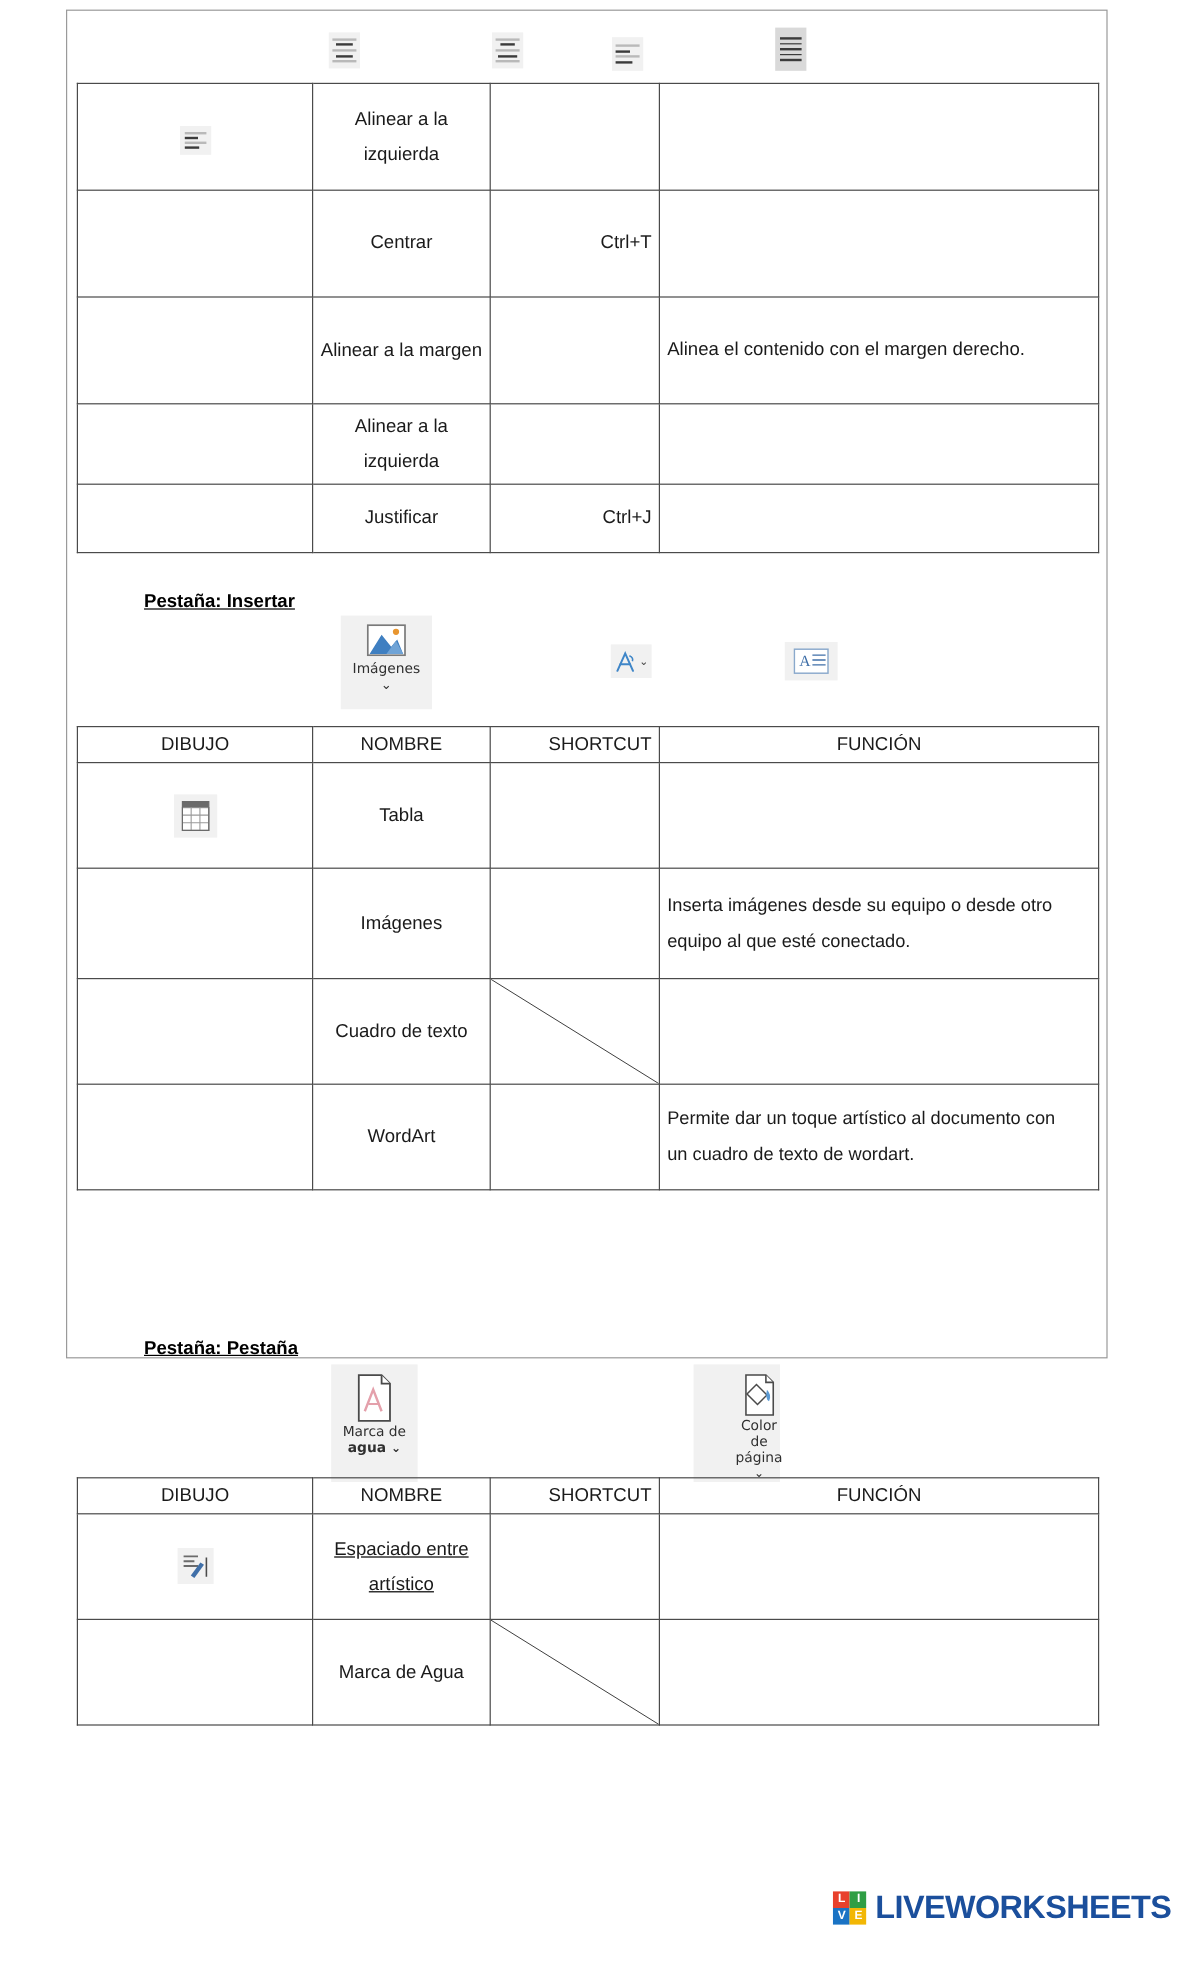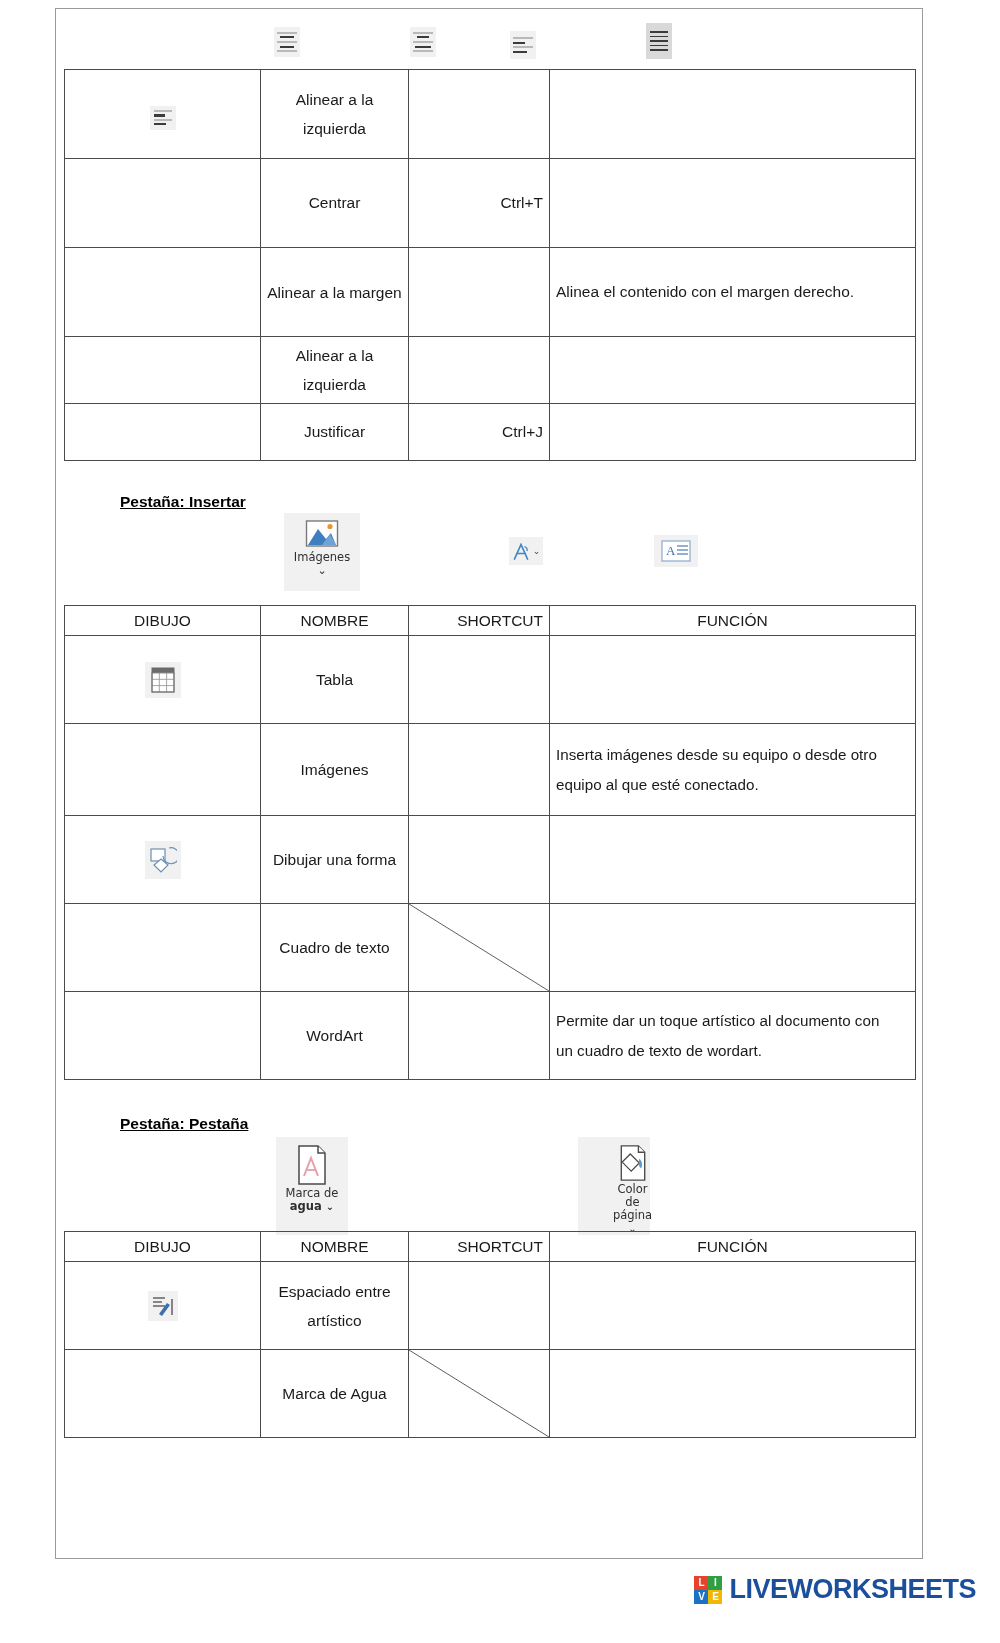--- a/index.html
+++ b/index.html
@@ -5,21 +5,21 @@
 <style>
   html,body{margin:0;padding:0;background:#ffffff;}
   body{
     width:1000px; height:1643px; position:relative;
     font-family:"Liberation Sans", sans-serif;
     color:#000;
     -webkit-font-smoothing:antialiased;
   }
   .page{
     position:absolute; left:55px; top:8px;
-    width:868px; height:1551px;
+    width:868px; height:1124px;
     border:1px solid #9a9a9a;
     background:#fff;
     box-sizing:border-box;
   }
   .inner{position:relative; width:100%; height:100%;}
 
   
   .chip{
     background:#f1f1f1;
     display:flex; flex-direction:column;
@@ -257,34 +257,20 @@
         <tr style="height:92px;">
           <td class="c-dibujo"></td>
           <td class="c-nombre">Imágenes</td>
           <td class="c-short"></td>
           <td class="c-func">
             <div class="func-txt">Inserta imágenes desde su equipo o desde otro</div>
             <div class="func-txt">equipo al que esté conectado.</div>
           </td>
         </tr>
 
-        <tr style="height:88px;">
-          <td class="c-dibujo">
-            <div class="chip" style="display:inline-flex;width:36px;height:38px;">
-              <svg width="28" height="30" viewBox="0 0 28 30">
-                <rect x="2" y="4" width="14" height="12" fill="#ffffff" stroke="#6d8fb5" stroke-width="1.2"></rect>
-                <path d="M14 11 A8 8 0 1 0 20 3" fill="none" stroke="#6d8fb5" stroke-width="1.2"></path>
-                <polygon points="12,14 19,20 12,27 5,20" fill="#ffffff" stroke="#6d8fb5" stroke-width="1.2"></polygon>
-              </svg>
-            </div>
-          </td>
-          <td class="c-nombre two-line">Dibujar una forma</td>
-          <td class="c-short"></td>
-          <td class="c-func"></td>
-        </tr>
 
         <tr style="height:88px;">
           <td class="c-dibujo"></td>
           <td class="c-nombre">Cuadro de texto</td>
           <td class="c-short diag">
             <svg viewBox="0 0 100 100" preserveAspectRatio="none">
               <line x1="0" y1="0" x2="100" y2="100" stroke="#1a1a1a" stroke-width="0.7" vector-effect="non-scaling-stroke"></line>
             </svg>
           </td>
           <td class="c-func"></td>
@@ -339,21 +325,21 @@
     <table class="grid">
       <thead>
         <tr class="hdrrow">
           <td class="c-dibujo">DIBUJO</td>
           <td class="c-nombre">NOMBRE</td>
           <td class="c-short">SHORTCUT</td>
           <td class="c-func" style="text-align:center;">FUNCIÓN</td>
         </tr>
       </thead>
       <tbody>
-        <tr style="height:88px;">
+        <tr style="height:88px;text-decoration:underline;">
           <td class="c-dibujo">
             <div class="chip" style="display:inline-flex;width:30px;height:30px;">
               <svg width="24" height="22" viewBox="0 0 24 22">
                 <line x1="2" y1="3" x2="14" y2="3" stroke="#6b6b6b" stroke-width="1.6"></line>
                 <line x1="2" y1="7" x2="11" y2="7" stroke="#6b6b6b" stroke-width="1.6"></line>
                 <line x1="2" y1="11" x2="14" y2="11" stroke="#6b6b6b" stroke-width="1.6"></line>
                 <path d="M8 19 L16 8 L19 10 L11 21 Z" fill="#3f6fa8"></path>
                 <line x1="21" y1="4" x2="21" y2="20" stroke="#4a4a4a" stroke-width="1.3"></line>
               </svg>
             </div>

